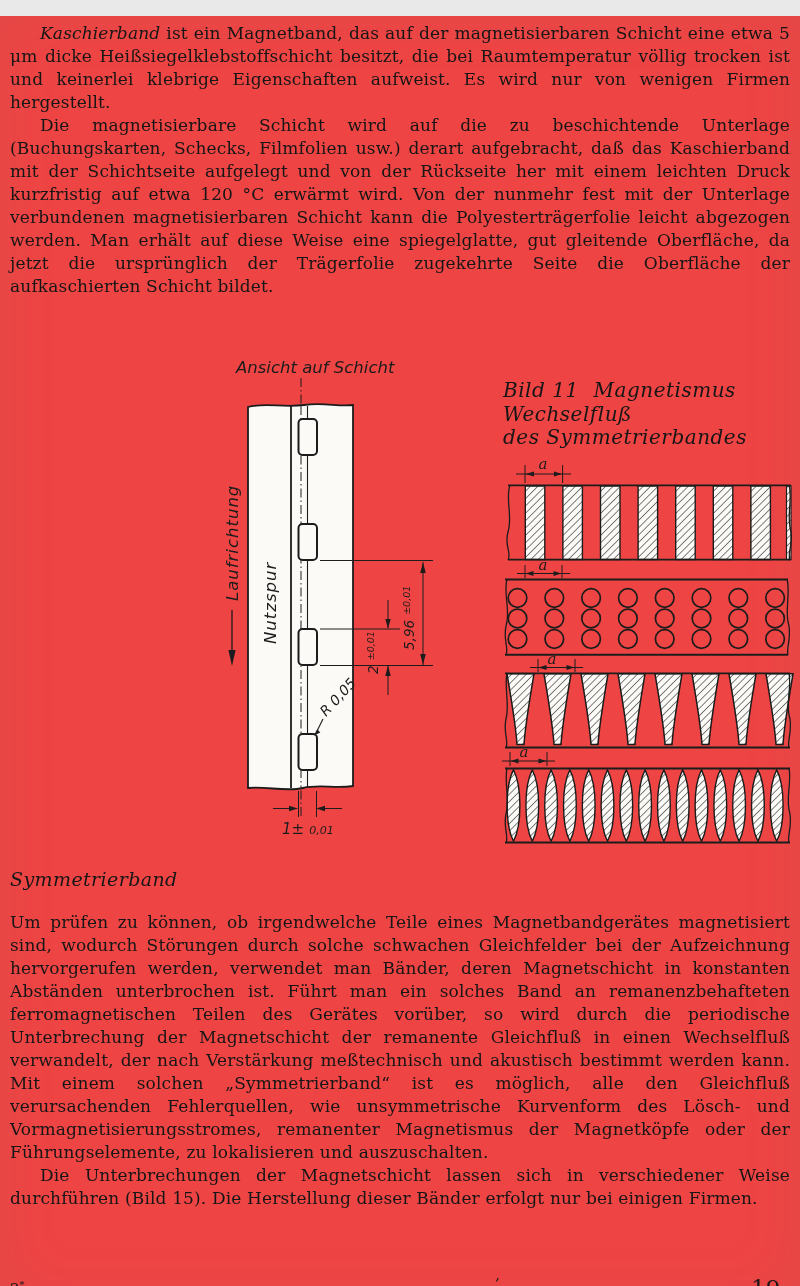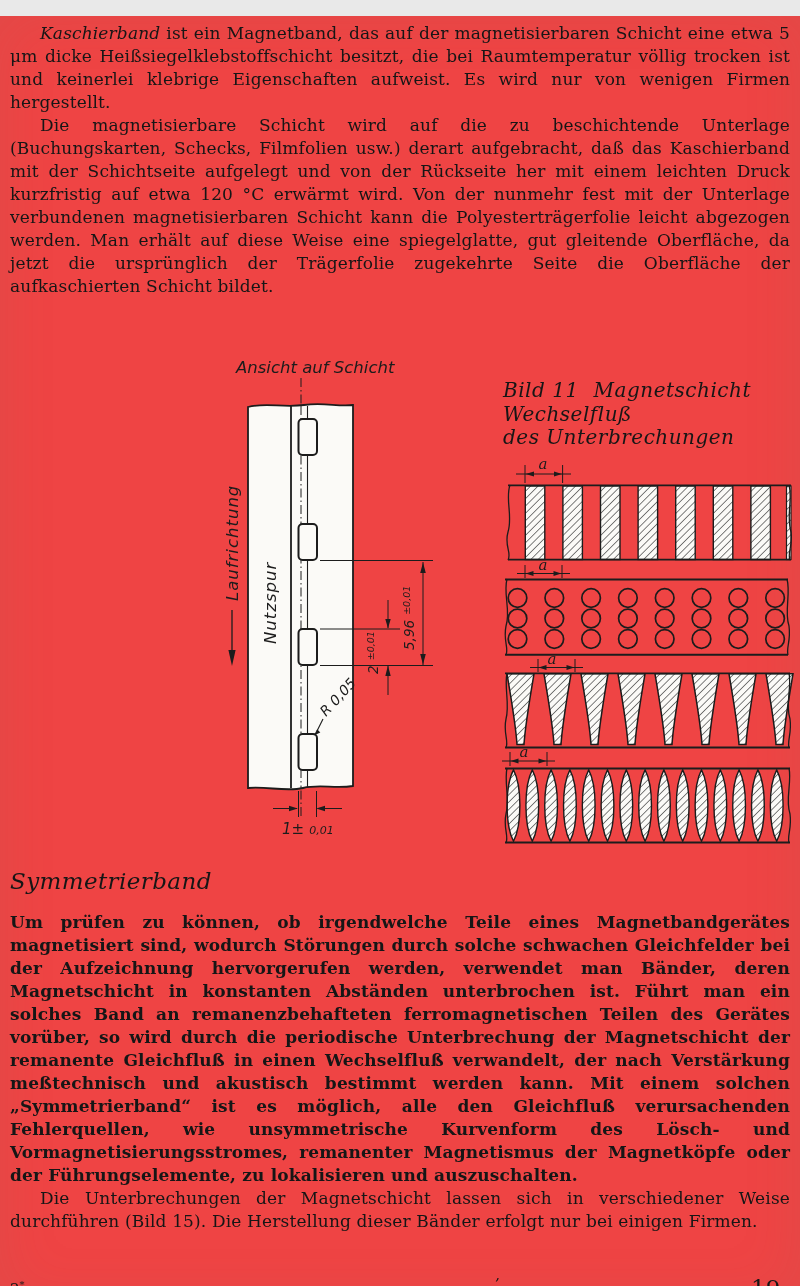--- a/index.html
+++ b/index.html
@@ -8,25 +8,25 @@
     background:#ef4444;overflow:hidden;
     font-family:"DejaVu Serif", serif;color:#161616;
     box-shadow:inset 0 0 60px rgba(120,115,100,0.12);
   }
   .bodytext{
     position:absolute;left:10px;width:780px;
     font-size:17px;line-height:23px;text-align:justify;
     letter-spacing:0.15px;
   }
   .bodytext p{margin:0;text-indent:30px;}
-  .bodytext p.noindent{text-indent:0;font-weight:bold;}
+  .bodytext p.noindent{text-indent:0;}
   .lead-italic{font-style:italic;}
   .section-heading{
     position:absolute;left:10px;top:852px;
-    font-style:italic;font-size:23px;letter-spacing:0.4px;
+    font-style:italic;font-size:19px;letter-spacing:0.4px;
   }
   .fig-caption{
     position:absolute;font-style:italic;font-size:20px;letter-spacing:0.5px;
     line-height:23.5px;white-space:nowrap;
   }
   .cap10{left:22px;top:736px;}
   .cap11{left:503px;top:363px;white-space:normal;width:260px;}
   .capnum{margin-right:15px;}
   .footer-sig{position:absolute;left:10px;top:1263px;font-size:15px;}
   .footer-sig sup{font-size:10px;}
@@ -116,23 +116,23 @@
       <polygon points="325,789.8 325,795.2 316.2,792.5" fill="#1c1c1c" stroke="none"></polygon>
       <text stroke="none" class="dim-label" x="282" y="818">
         <tspan font-size="15">1±</tspan>
         <tspan font-size="11">0,01</tspan>
       </text>
     </g>
   </svg>
 
 
   <div class="fig-caption cap11">
-    <span class="capnum">Bild 11</span><span>Magnetschicht</span><br>
+    <span class="capnum">Bild 11</span><span>Magnetismus</span><br>
     <span>Wechselfluß</span><br>
-    <span>des Unterbrechungen</span>
+    <span>des Symmetrierbandes</span>
   </div>
 
   <svg style="left:490px;top:442px;" width="310" height="395" viewBox="490 442 310 395">
     <defs>
       <pattern id="hatch" width="5.2" height="5.2" patternUnits="userSpaceOnUse" patternTransform="rotate(45)">
         <rect width="5.2" height="5.2" fill="#fbfaf7"></rect>
         <line x1="0" y1="0" x2="0" y2="5.2" stroke="#222" stroke-width="1.15"></line>
       </pattern>
     </defs>
 

